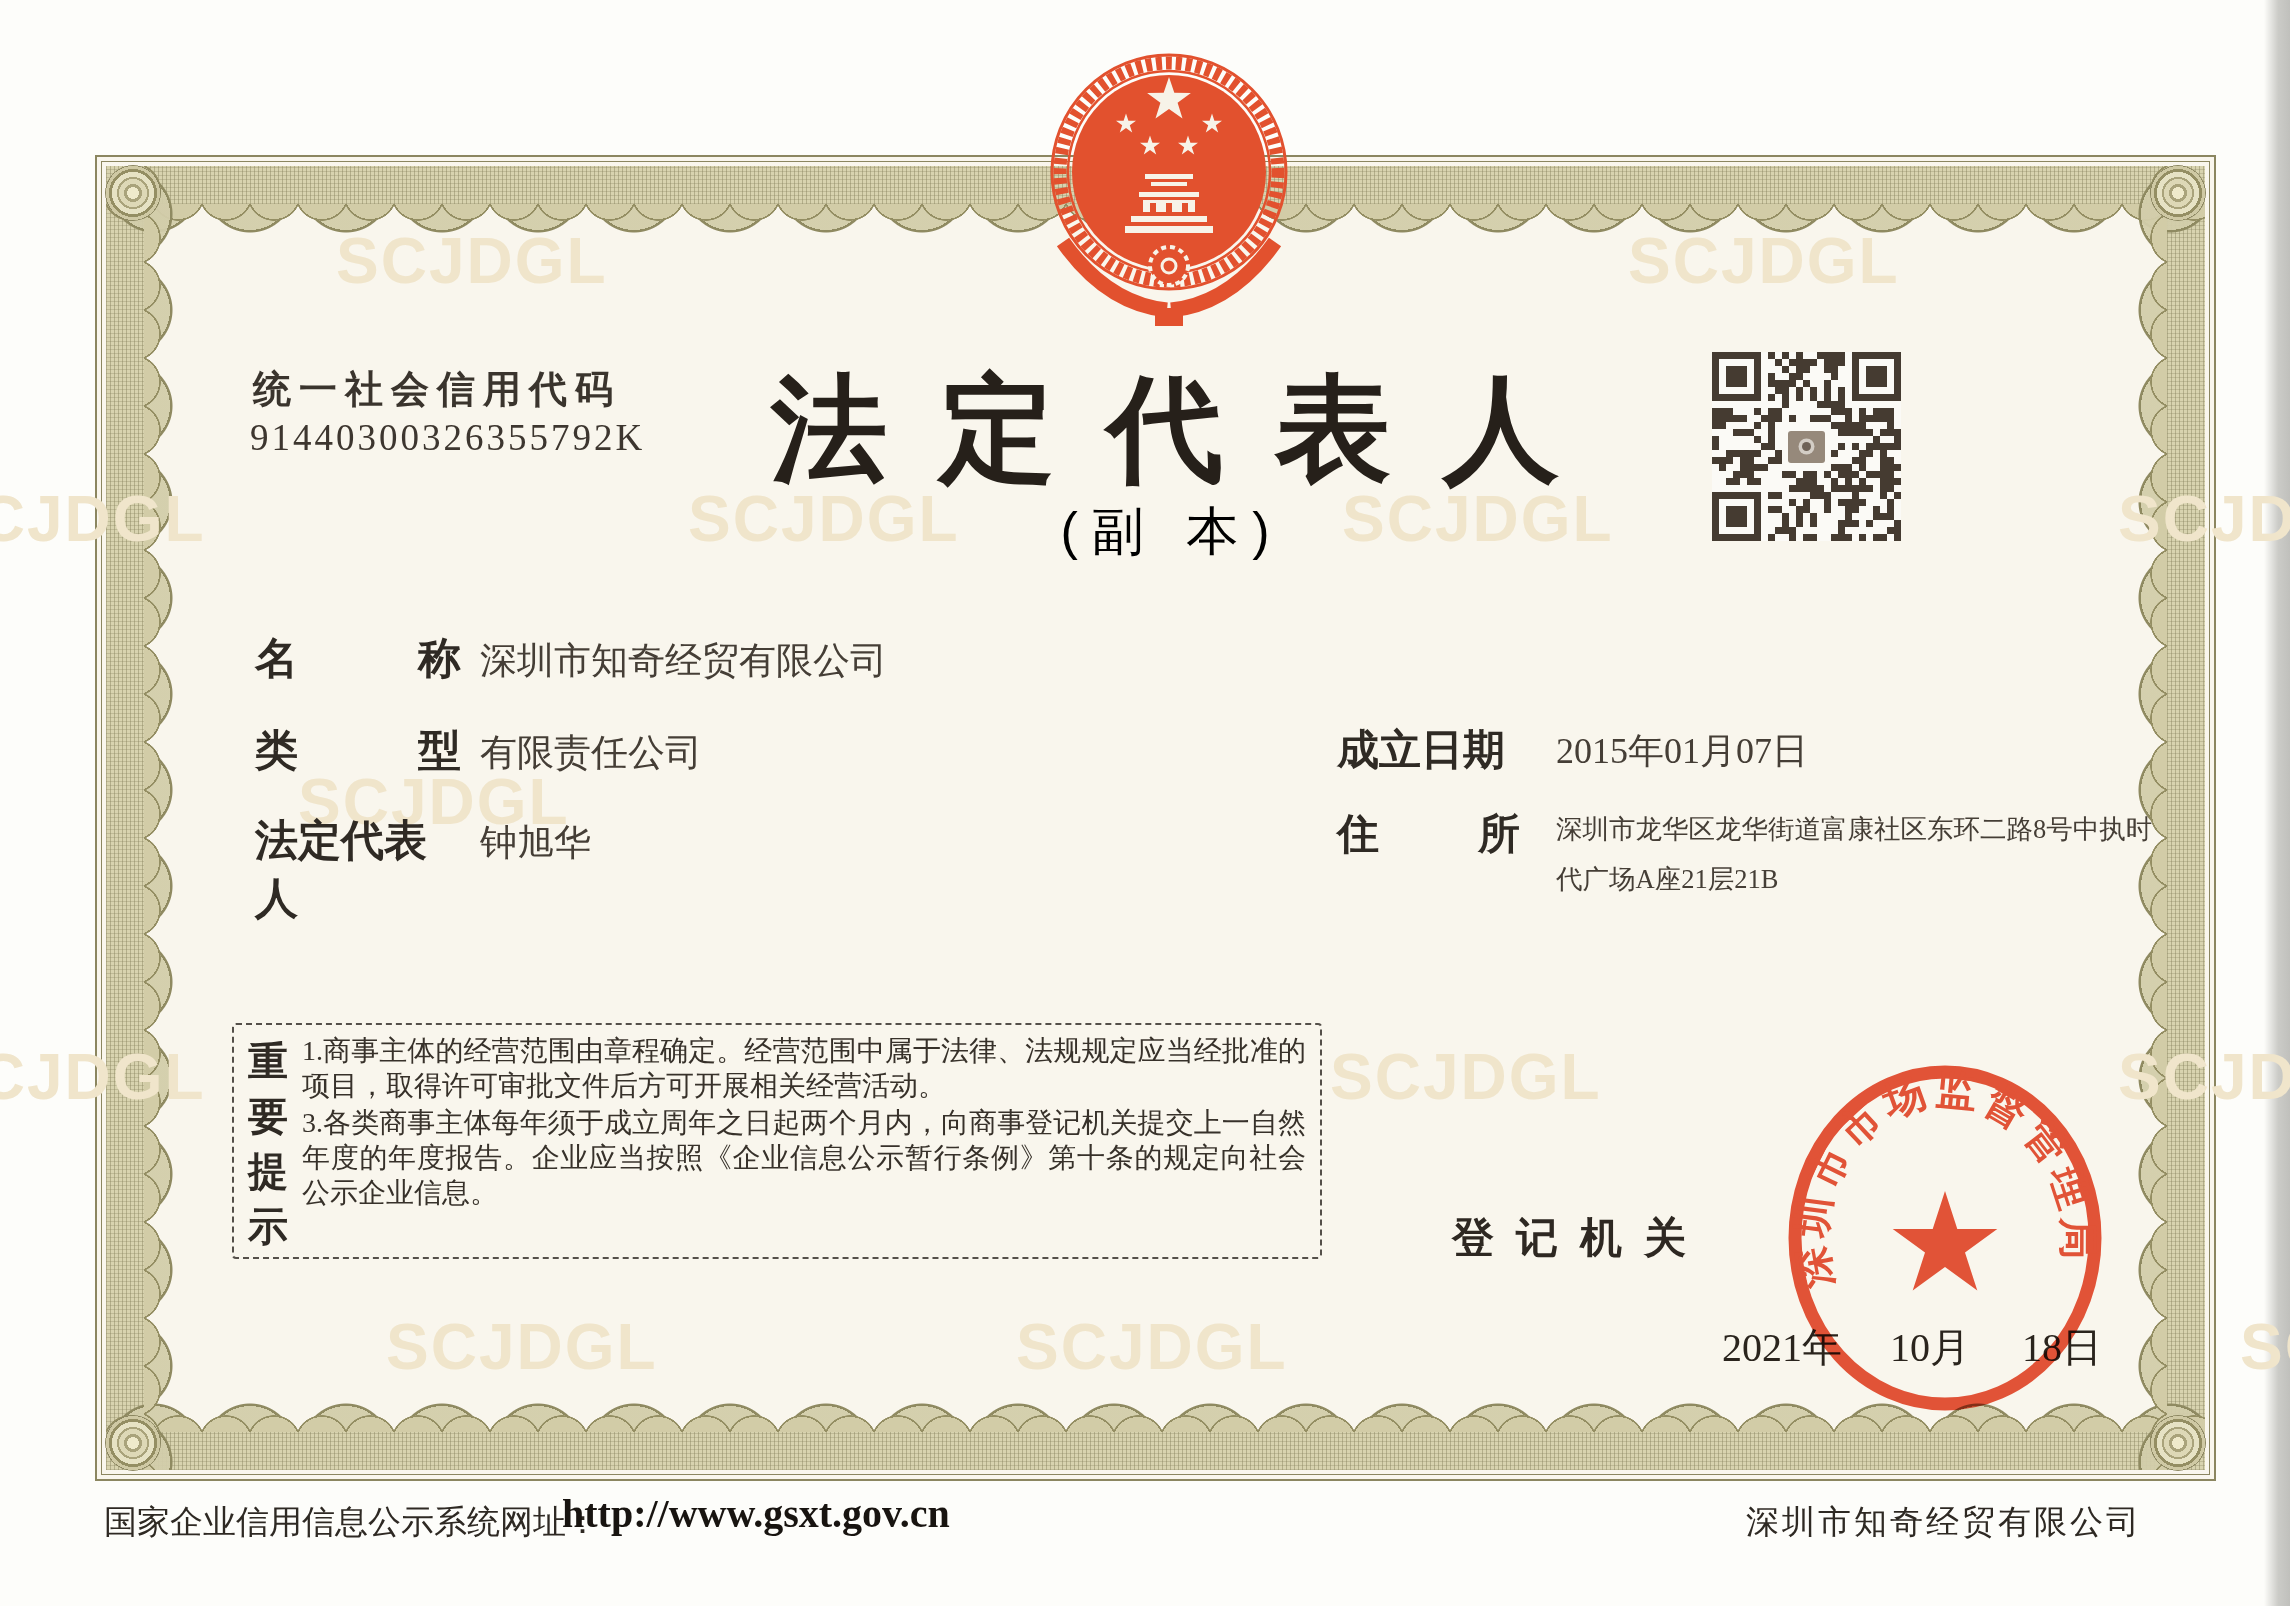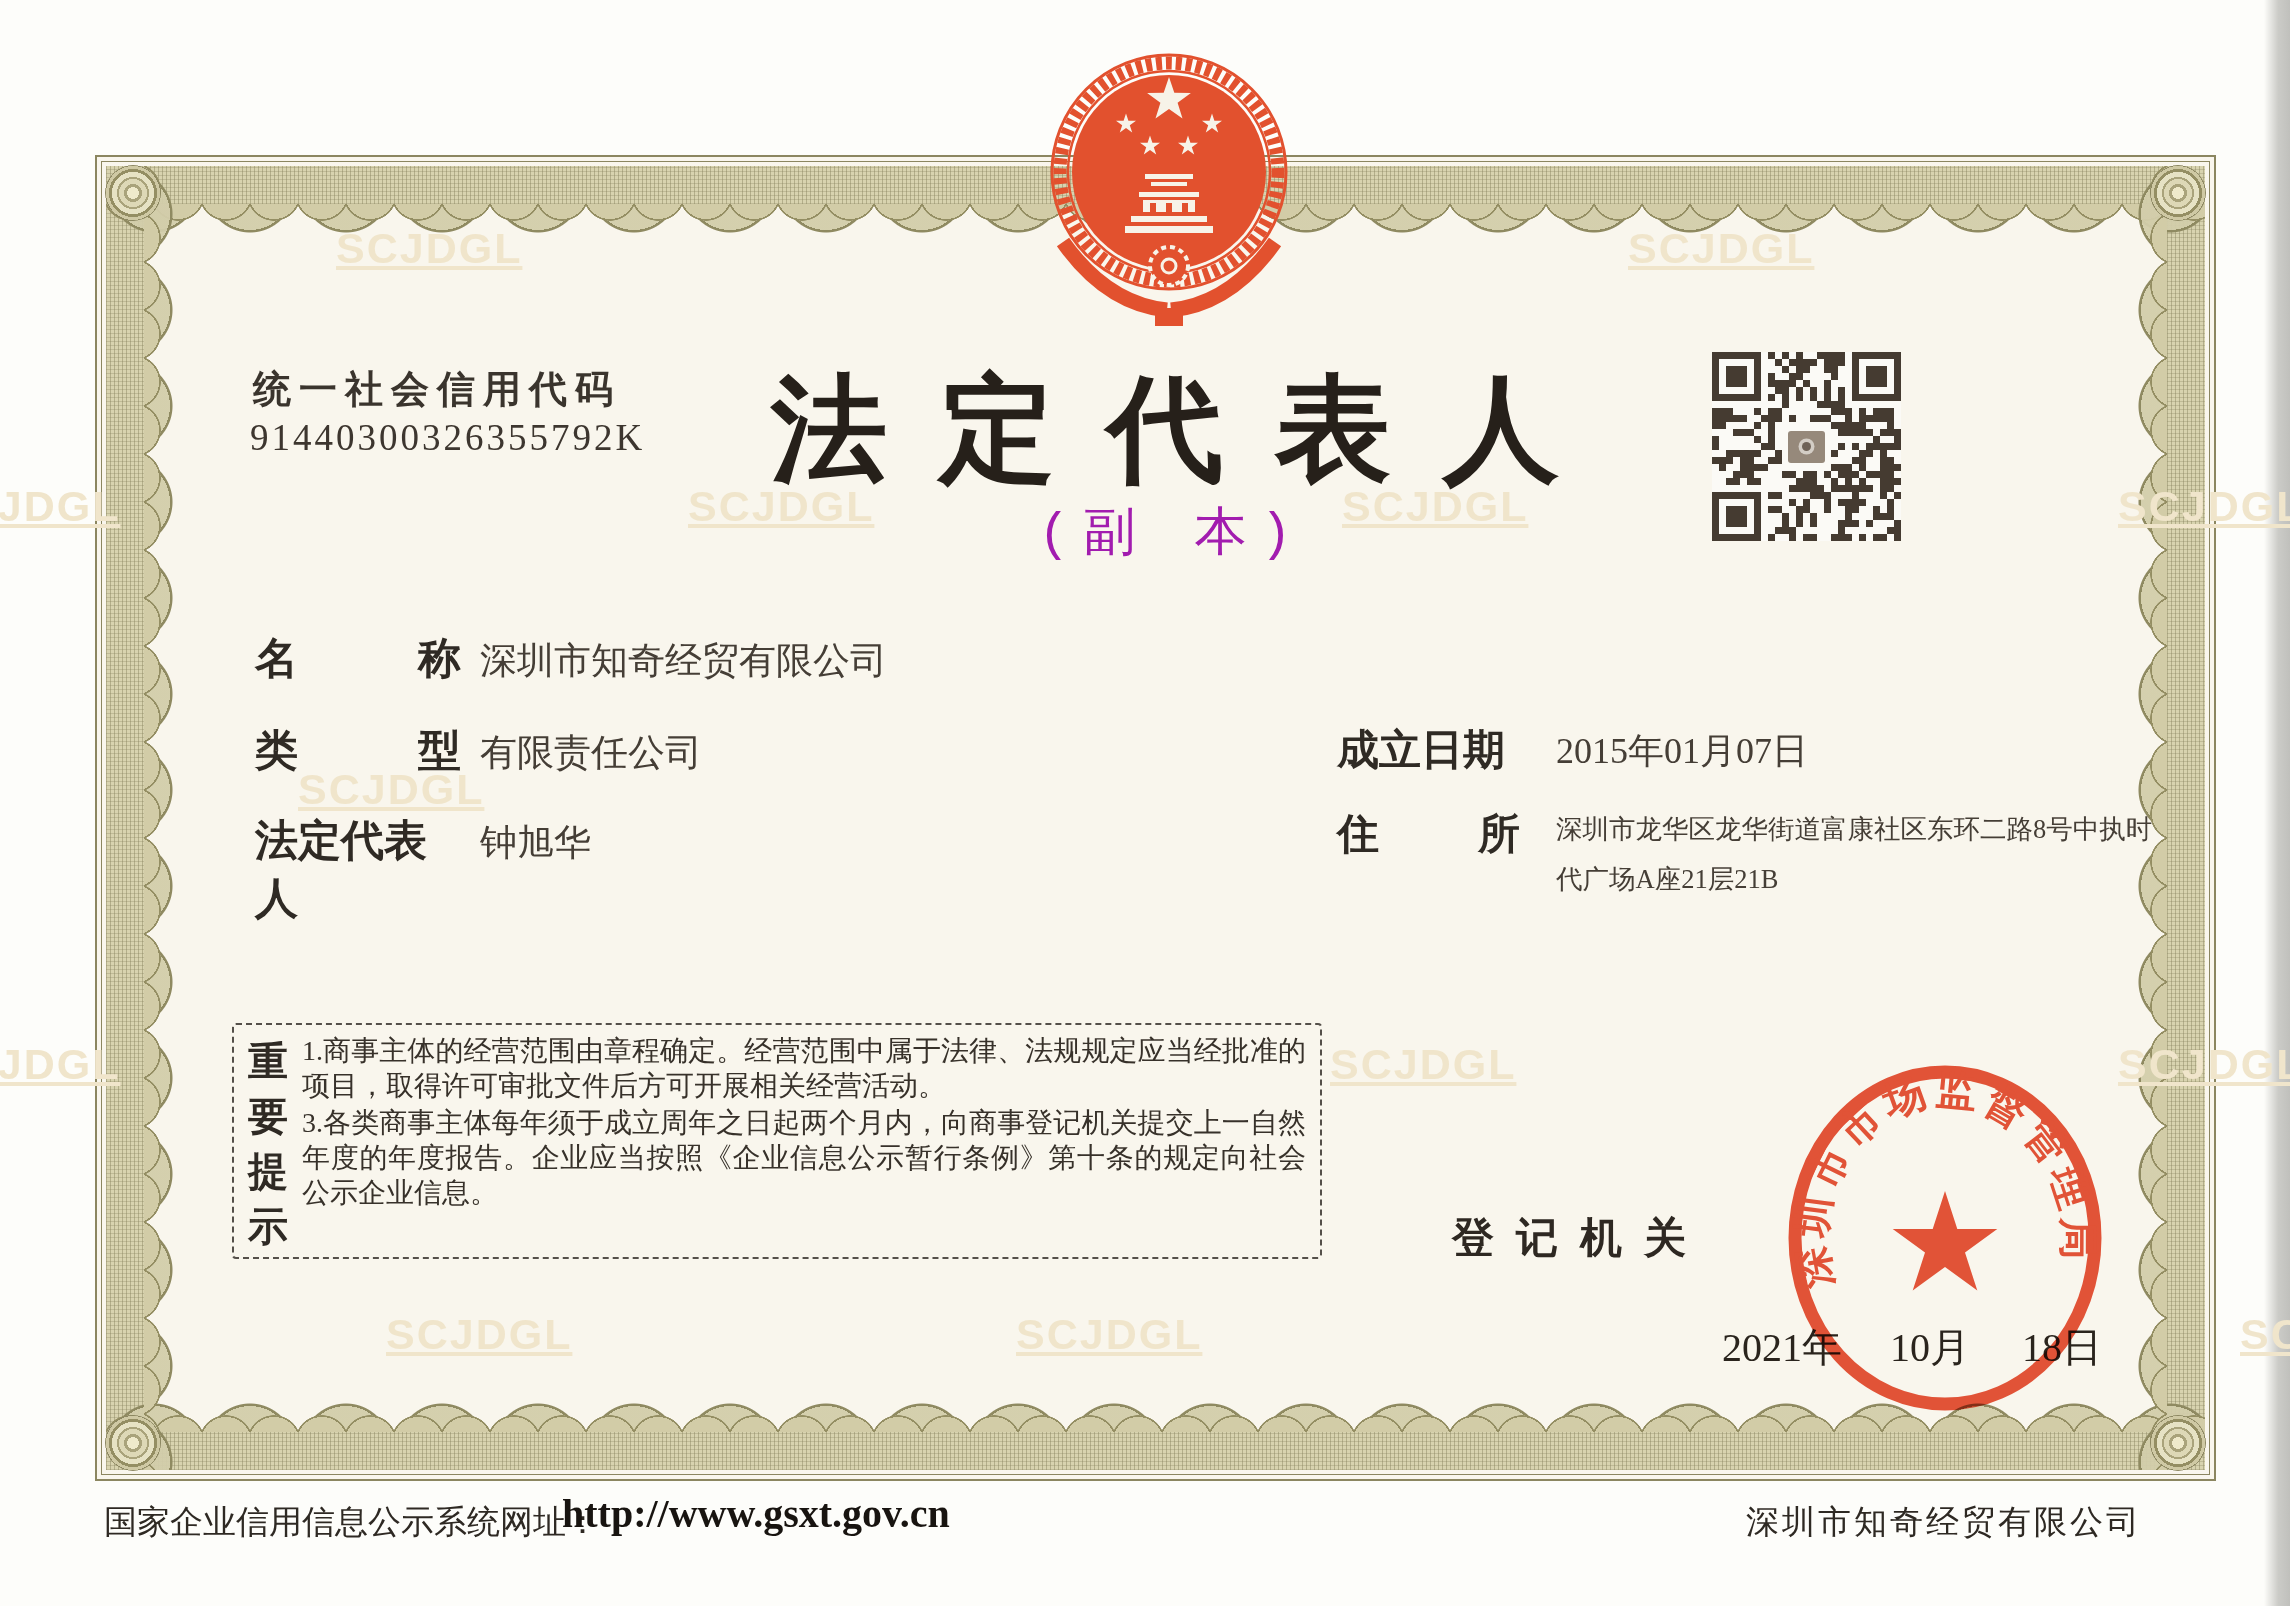--- a/index.html
+++ b/index.html
@@ -42,31 +42,31 @@
   .sc.small-right{top:9px;bottom:9px;right:47px;width:22px;
      background:radial-gradient(circle at 32px 24px,#d2cca7 0 25px,#948e63 25px 26.5px,transparent 27px);
      background-size:22px 48px;background-repeat:repeat-y;}
   .rosette{position:absolute;width:56px;height:56px;border-radius:50%;
      background:radial-gradient(circle,#efeacb 0 6px,#a9a37b 6px 9px,#ddd8b6 9px 14px,#a9a37b 14px 16px,#e6e2c4 16px 21px,#948e63 21px 24px,#cfc9a4 24px 27px,#8b8660 27px 28px,transparent 28px);}
 
   .scan-edge{position:absolute;right:0;top:0;width:26px;height:100%;
      background:linear-gradient(90deg,rgba(190,190,186,0),#cbcbc7 55%,#c0c0bc);}
 
   
-  .wm{position:absolute;font-weight:700;font-size:43px;letter-spacing:2px;
-      color:#f0e5cb;white-space:nowrap;z-index:3;text-decoration:underline;}
+  .wm{position:absolute;font-weight:700;font-size:64px;letter-spacing:2px;
+      color:#f0e5cb;white-space:nowrap;z-index:3;}
   .wm-center{position:absolute;font-weight:700;font-size:78px;letter-spacing:44px;
       color:#f3e1c5;white-space:nowrap;z-index:3;}
 
   
   .abs{position:absolute;z-index:4;}
   .credit-label{font-size:38px;font-weight:600;letter-spacing:8px;color:#3a342d;}
   .credit-value{font-family:"Liberation Serif","DejaVu Serif",serif;font-size:37px;letter-spacing:3px;color:#3d362f;}
   .title{font-size:116px;font-weight:900;letter-spacing:52px;color:#26201a;white-space:nowrap;}
-  .subtitle{font-family:Liberation Mono, monospace;font-size:52px;letter-spacing:14px;color:#a21caf;white-space:nowrap;}
+  .subtitle{font-family:Liberation Sans, sans-serif;font-size:52px;letter-spacing:14px;color:#000000;white-space:nowrap;}
   .flabel{display:flex;justify-content:space-between;font-size:43px;font-weight:700;color:#2f2a24;}
   .fvalue{font-family:"Liberation Serif","DejaVu Serif",serif;font-size:37px;color:#453e36;white-space:nowrap;}
   .addr{font-family:"Liberation Serif","DejaVu Serif",serif;font-size:26.5px;line-height:50px;color:#453e36;}
   .notice{border:2px dashed #55504a;border-radius:4px;}
   .notice-head{position:absolute;left:14px;top:16px;display:flex;flex-direction:column;gap:15px;
       font-size:40px;font-weight:700;color:#2f2a24;line-height:1;}
   .notice-body{position:absolute;left:68px;right:14px;top:8px;
       font-family:"Liberation Serif","DejaVu Serif",serif;font-size:28px;line-height:35px;
       color:#37312a;text-align:justify;}
   .notice-body p{margin:0 0 2px 0;}

